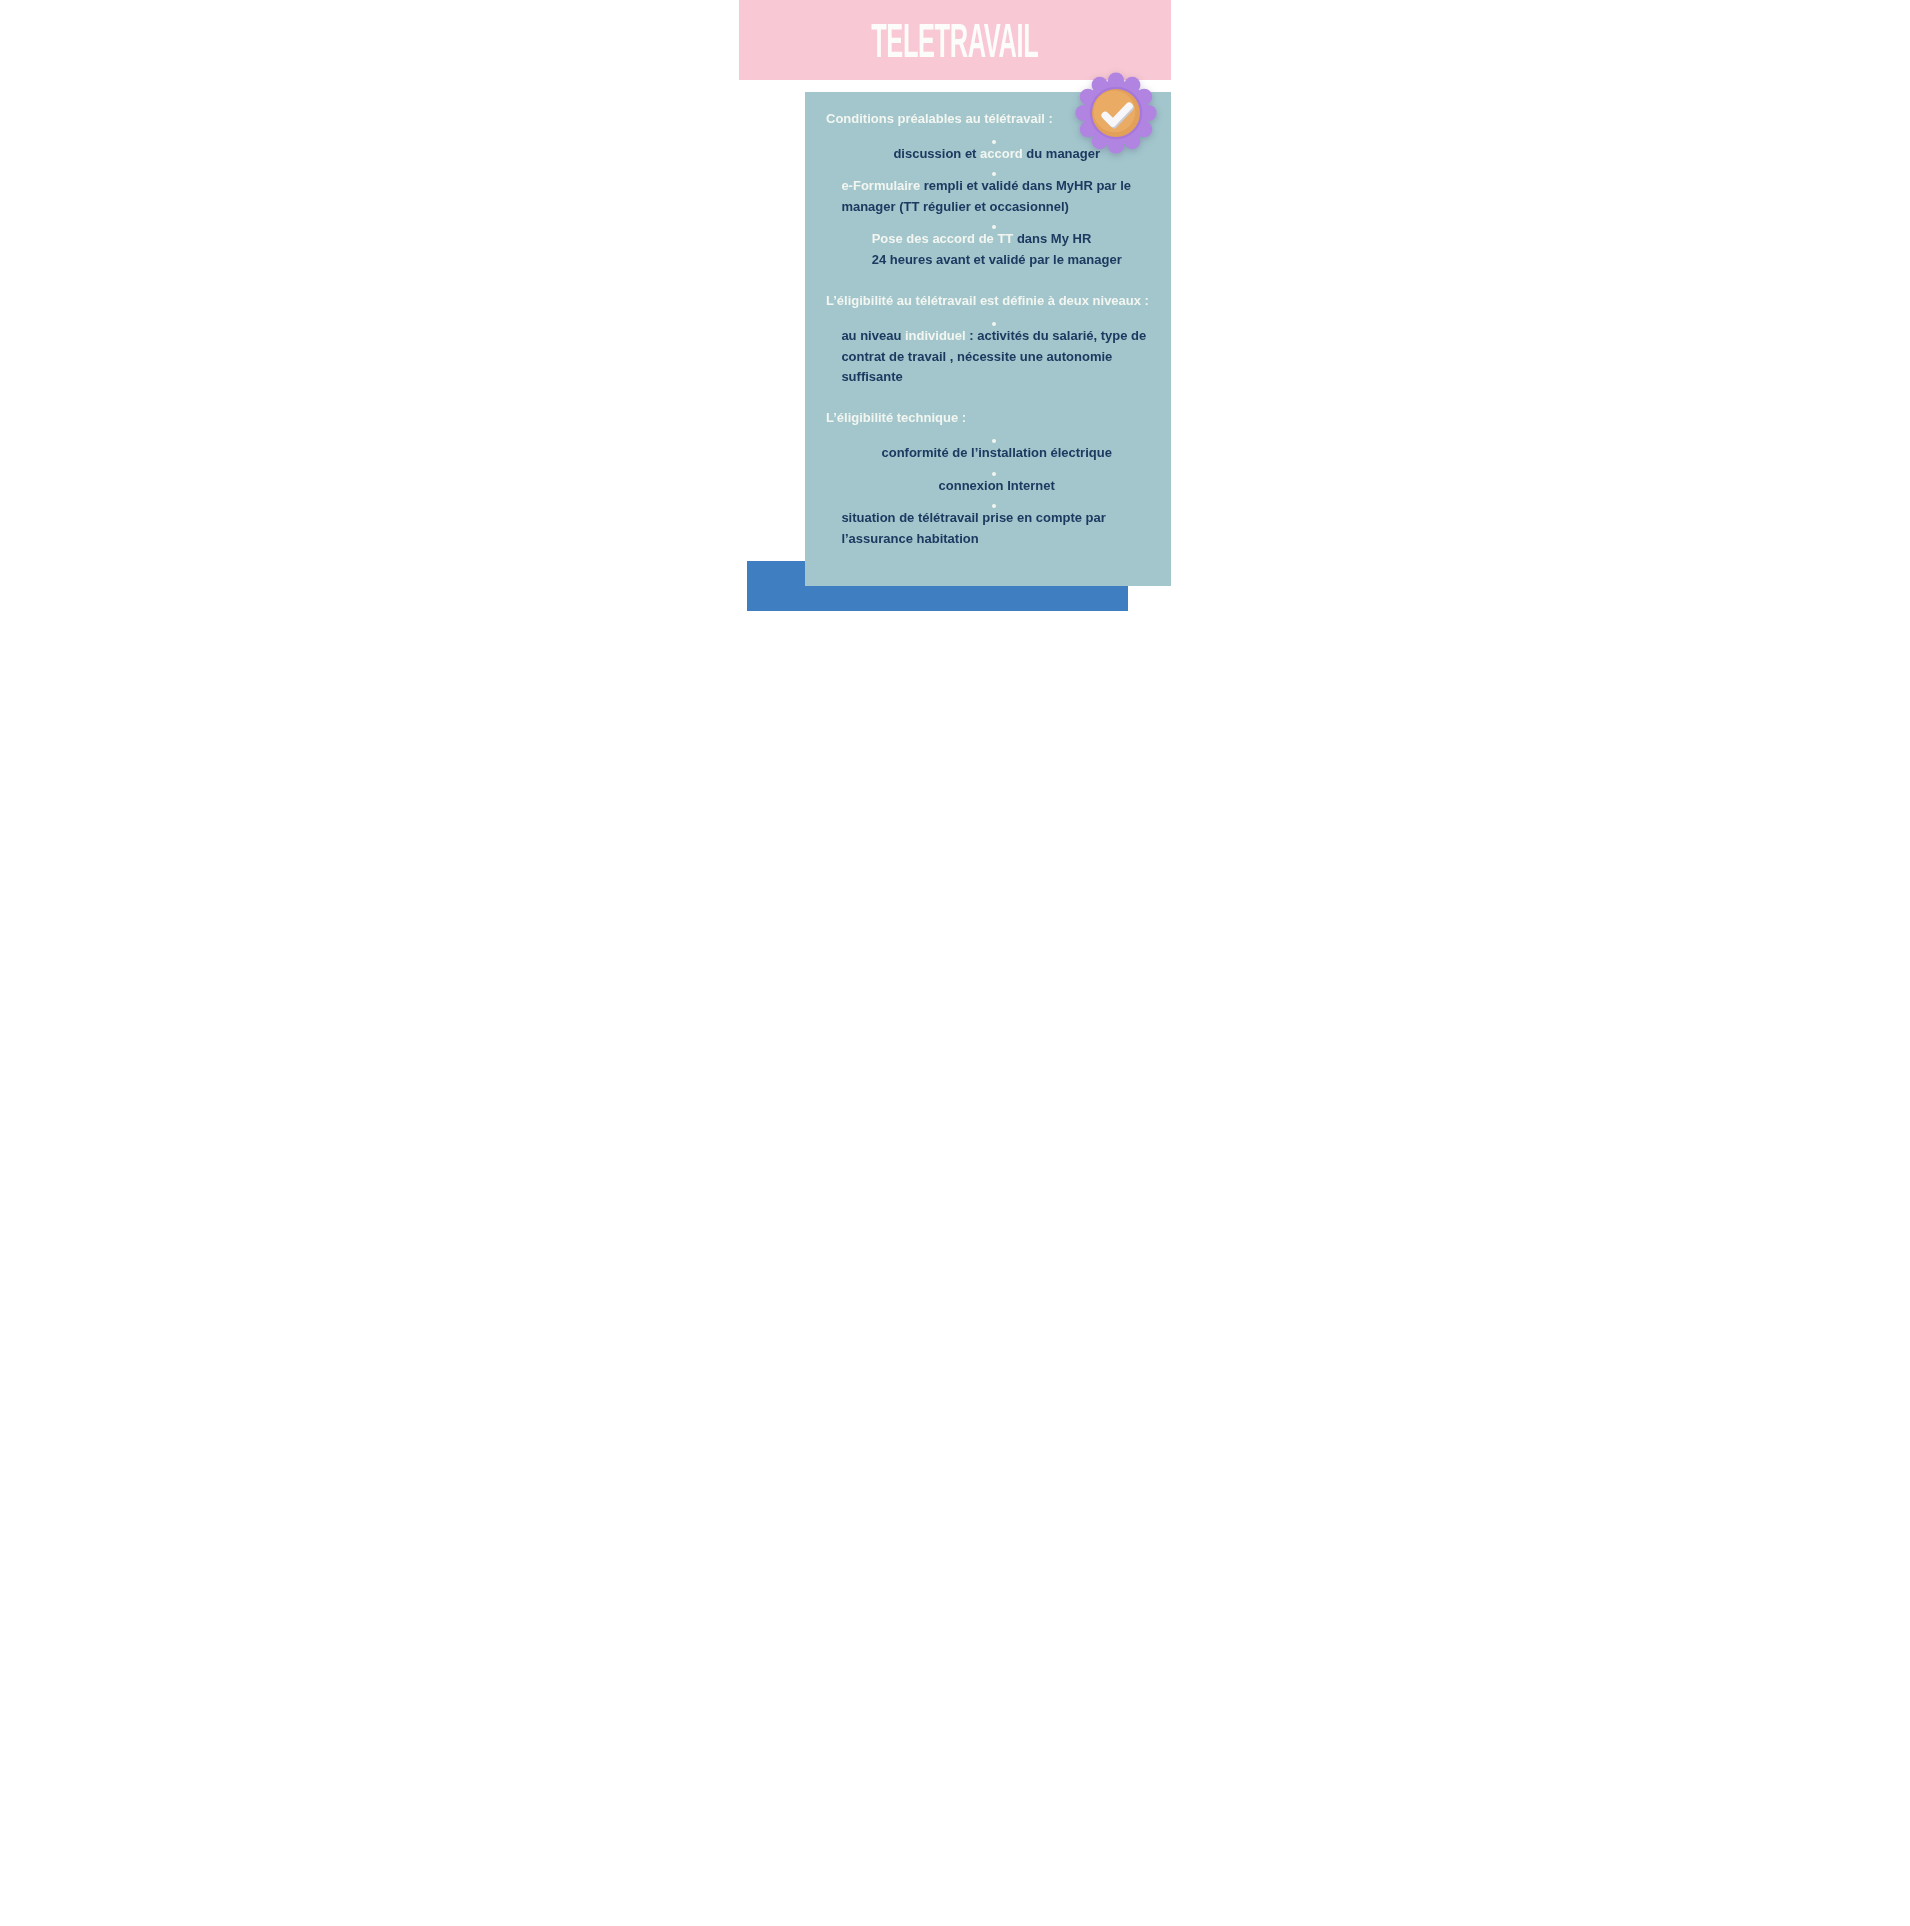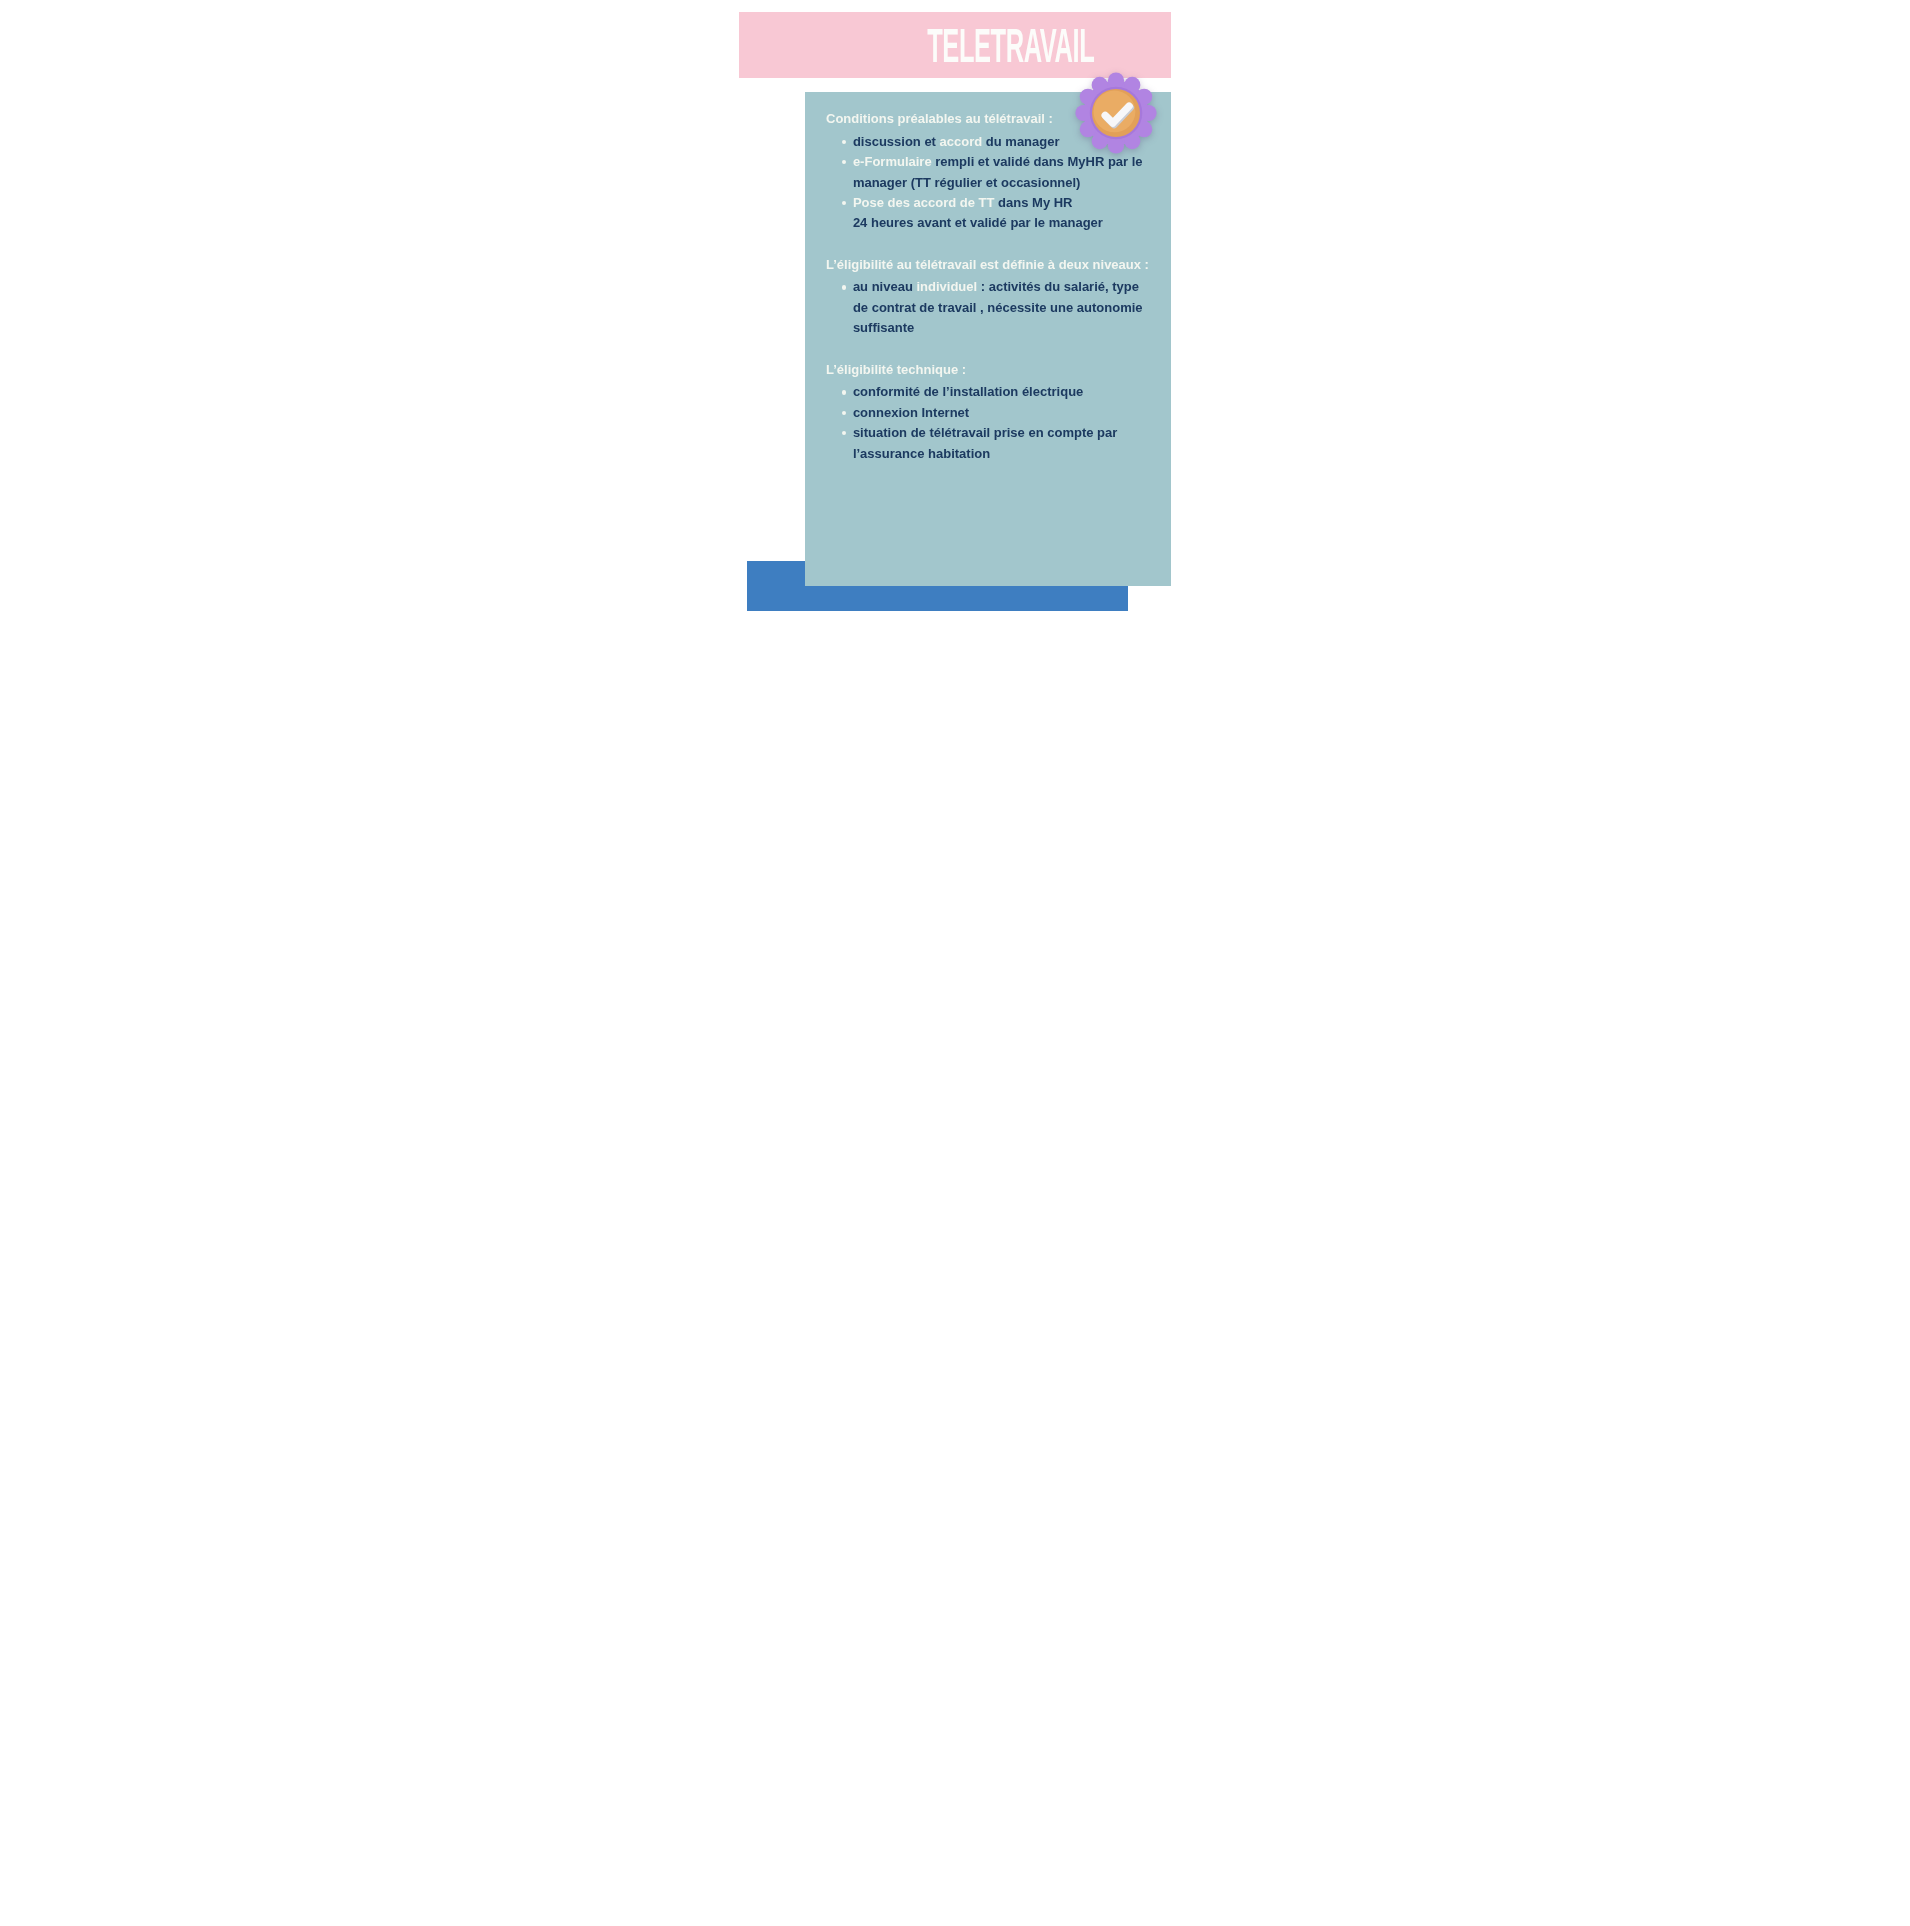--- a/index.html
+++ b/index.html
@@ -23,27 +23,27 @@
   }
   .page {
     position: relative;
     width: 432px;
     height: 611px;
     background: #ffffff;
     overflow: hidden;
   }
   .banner {
     position: absolute;
-    top: 12px; left: 0;
+    top: 0; left: 0;
     width: 100%;
-    height: 66px;
+    height: 80px;
     background: var(--banner-pink, #F8C8D4);
     display: flex;
     align-items: center;
-    justify-content: flex-end;
+    justify-content: center;
     z-index: 1;
   }
   .banner h1 {
     color: #FCFCFA;
     font-size: 49px;
     font-weight: 800;
     letter-spacing: -0.8px;
     transform: scaleX(0.52);
     transform-origin: center center;
     white-space: nowrap;
@@ -76,21 +76,22 @@
     font-weight: 700;
     line-height: 20.4px;
     margin-bottom: 2.3px;
   }
   ul.bullets {
     list-style: none;
     padding-left: 15.4px;
   }
   li.bullet {
     display: flex;
-    align-items: flex-start;
+    align-items: center;
+    flex-direction: column;
   }
   .dot {
     flex: none;
     width: 4.2px;
     height: 4.2px;
     border-radius: 50%;
     background: var(--text-light, #F3F6F0);
     margin: 8px 6.5px 0 0.8px;
   }
   .bullet-text {

